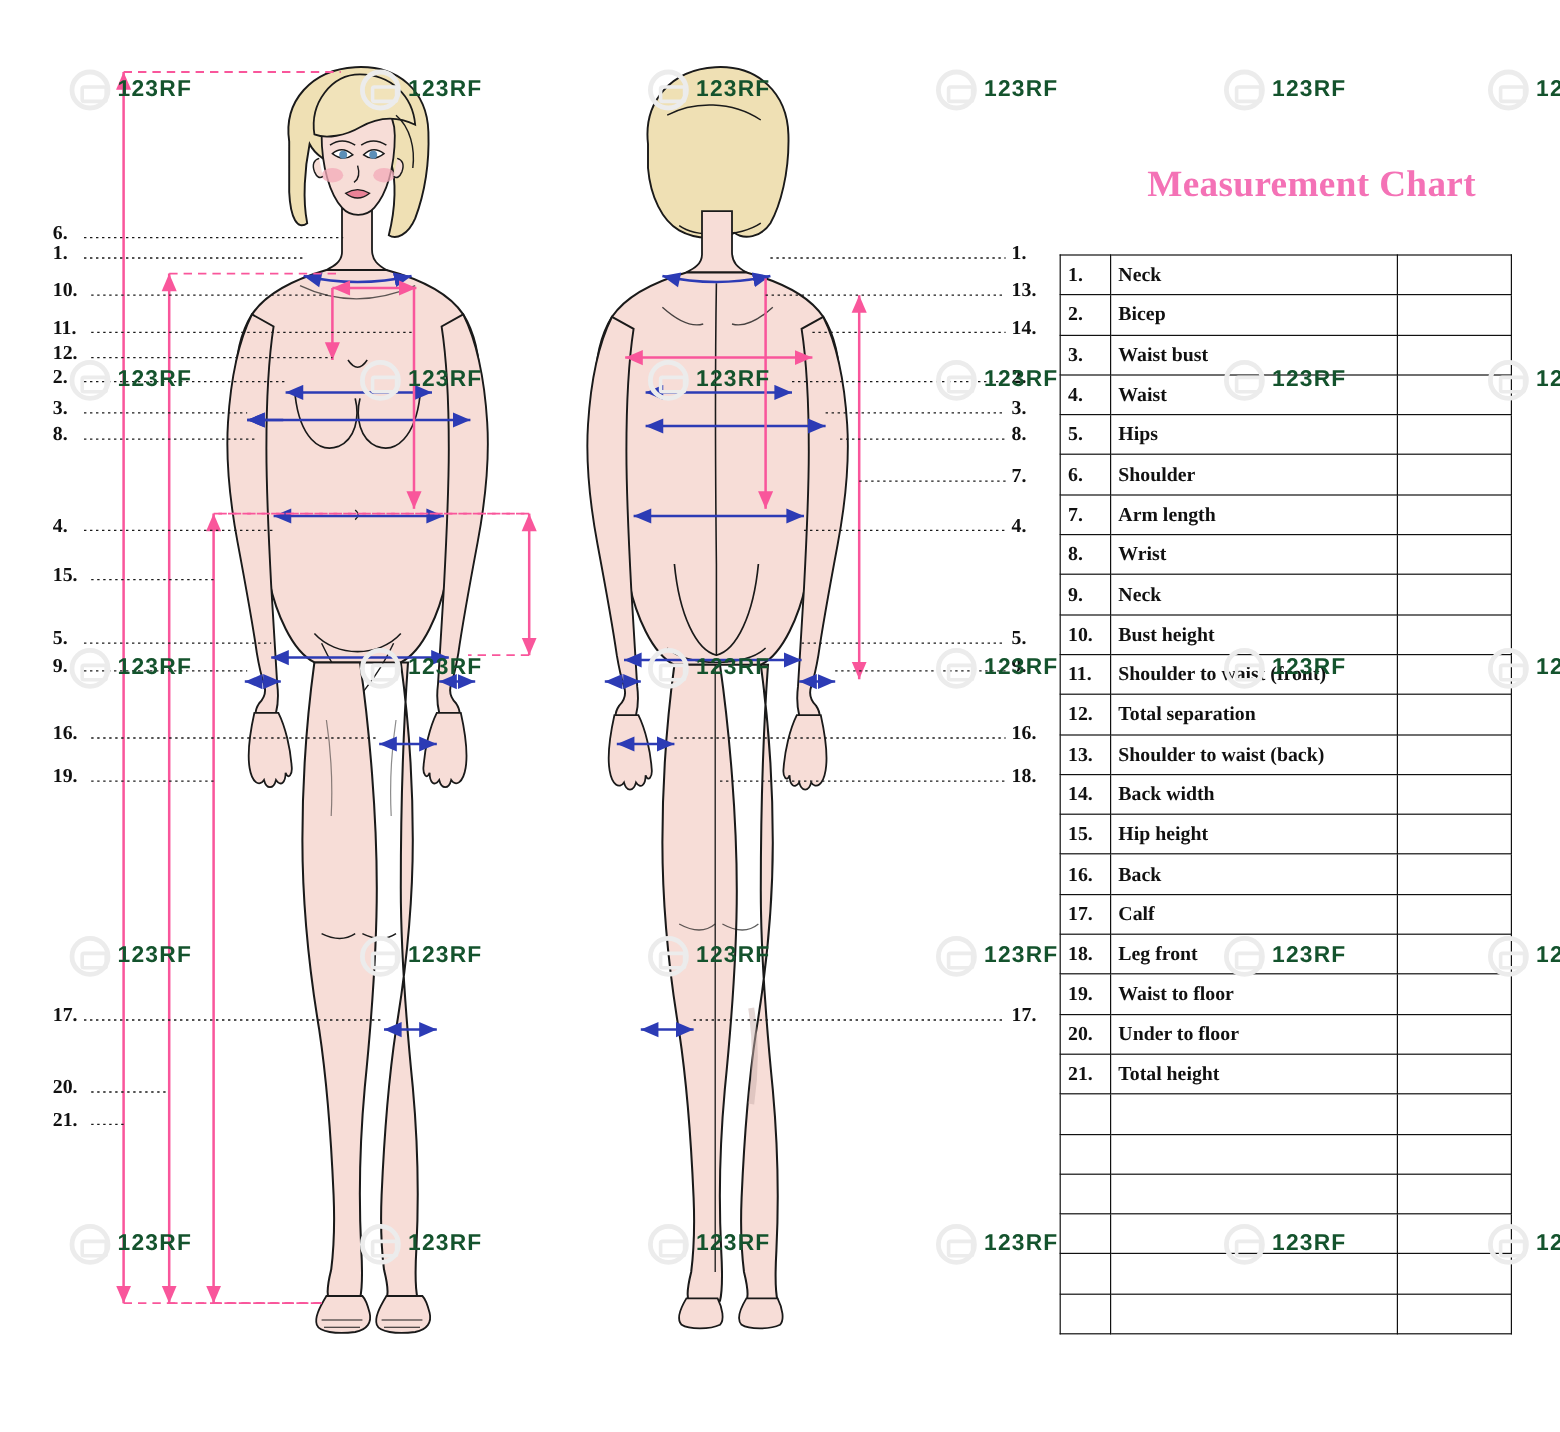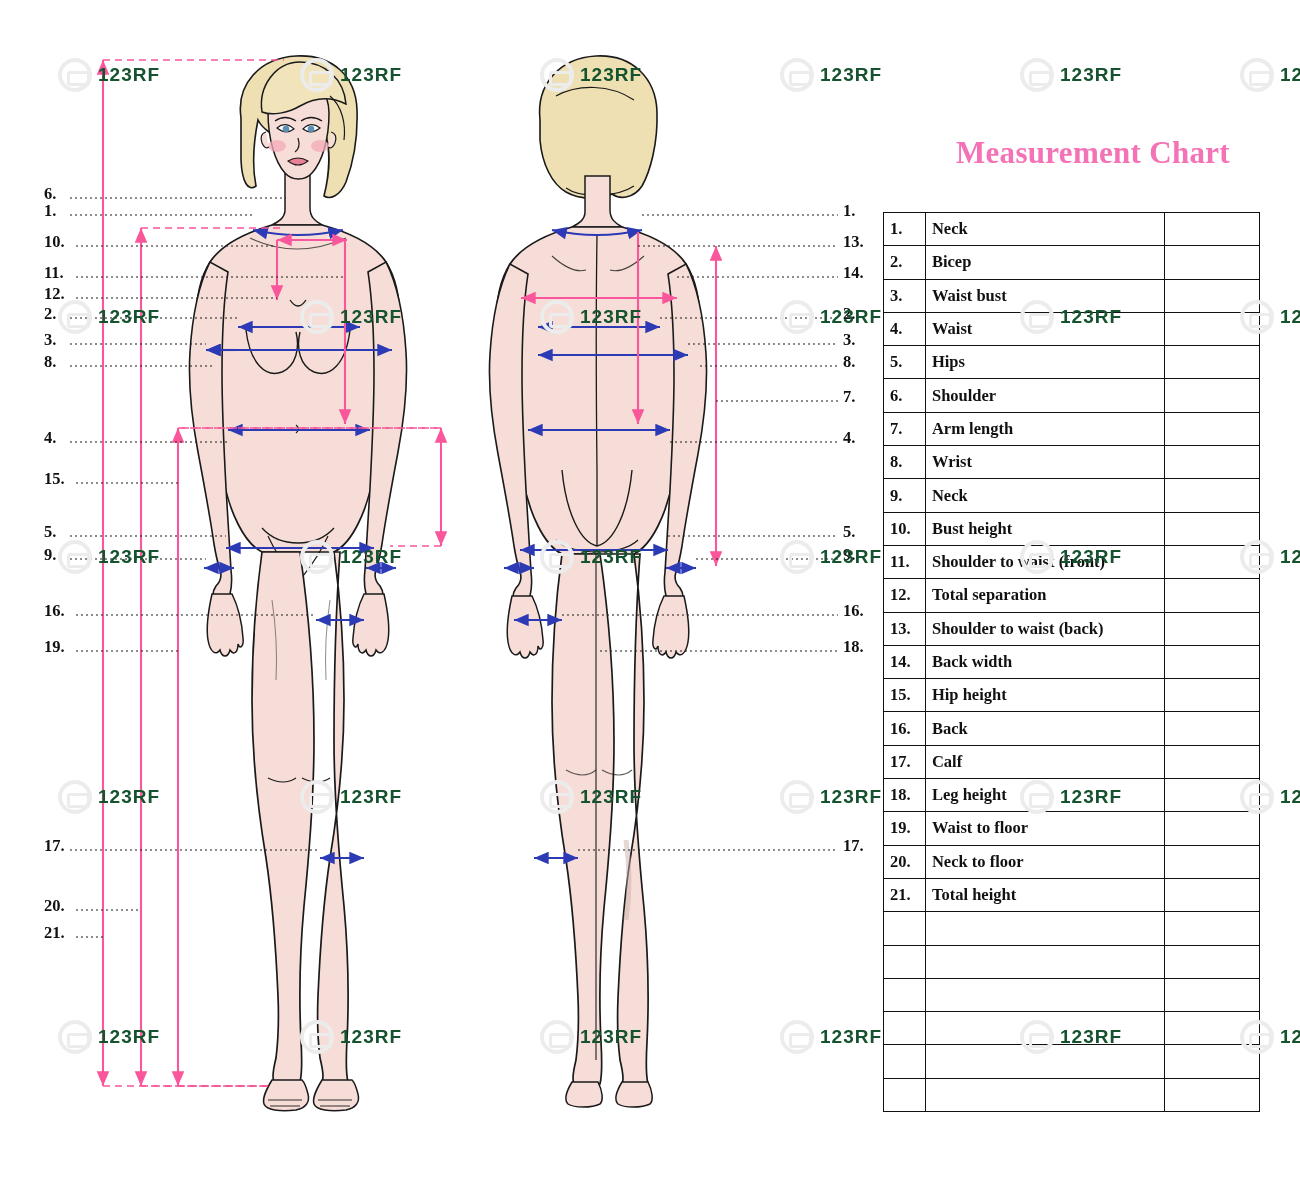--- a/index.html
+++ b/index.html
@@ -524,31 +524,31 @@
           <td class="lbl">Back</td>
           <td class="val"></td>
         </tr>
         <tr>
           <td class="num">17.</td>
           <td class="lbl">Calf</td>
           <td class="val"></td>
         </tr>
         <tr>
           <td class="num">18.</td>
-          <td class="lbl">Leg height</td>
+          <td class="lbl">Leg front</td>
           <td class="val"></td>
         </tr>
         <tr>
           <td class="num">19.</td>
           <td class="lbl">Waist to floor</td>
           <td class="val"></td>
         </tr>
         <tr>
           <td class="num">20.</td>
-          <td class="lbl">Neck to floor</td>
+          <td class="lbl">Under to floor</td>
           <td class="val"></td>
         </tr>
         <tr>
           <td class="num">21.</td>
           <td class="lbl">Total height</td>
           <td class="val"></td>
         </tr>
         <tr>
           <td class="num"></td>
           <td class="lbl"></td>

